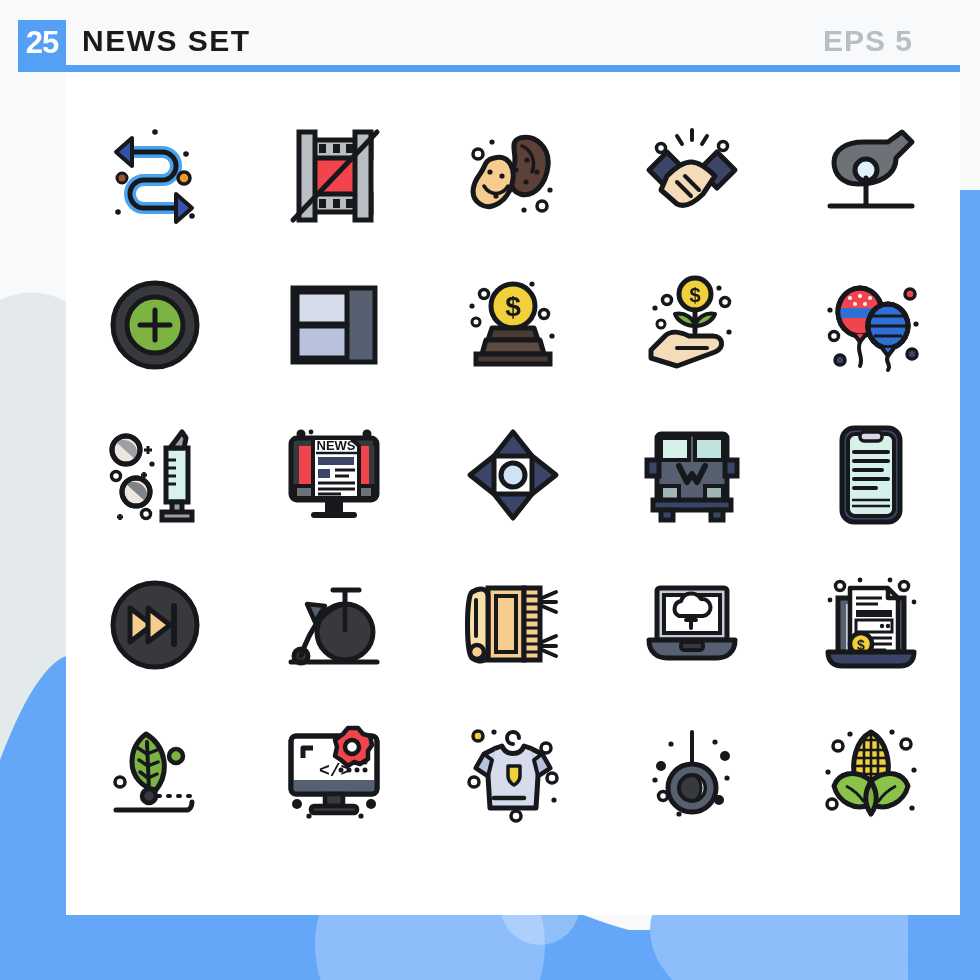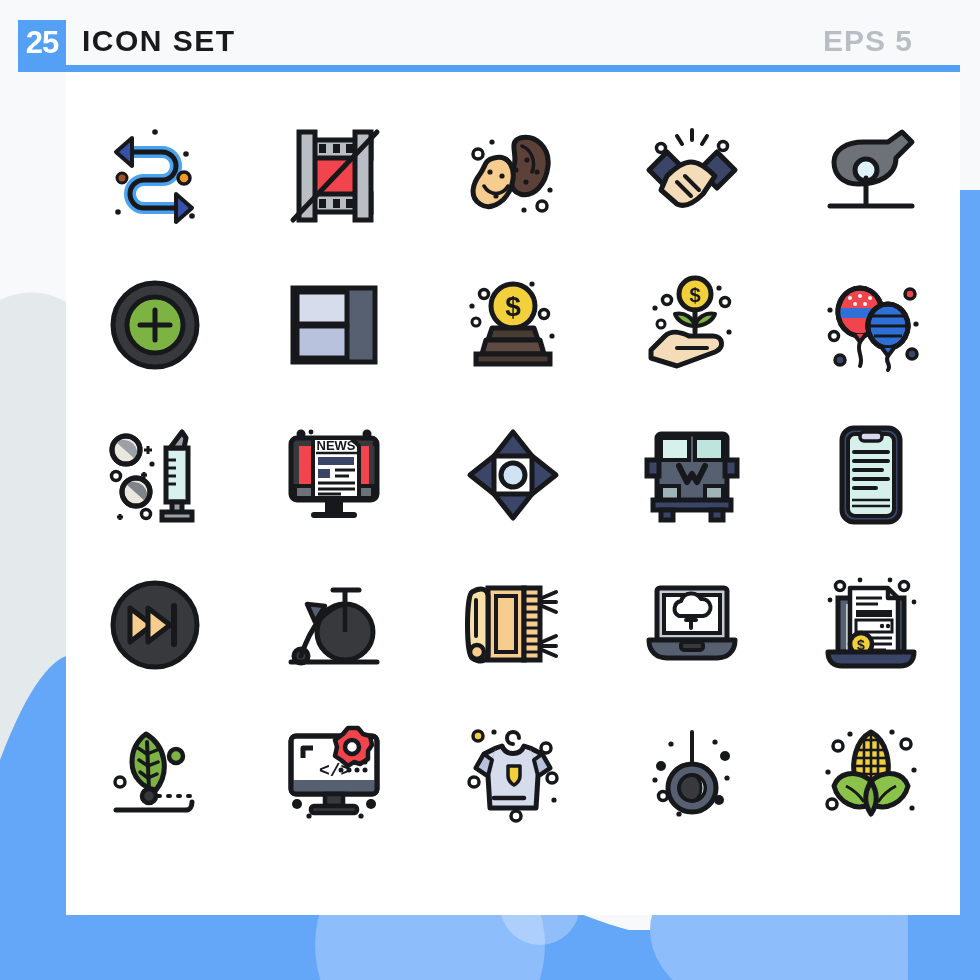--- a/index.html
+++ b/index.html
@@ -66,21 +66,21 @@
 
   <path d="M908 230 C 908 205 928 190 952 190 L980 190 L980 980 L908 980 Z" fill="#64a6f7"></path>
 
   <circle cx="540" cy="905" r="40" fill="#ffffff" opacity="0.28"></circle>
 </svg>
 
 <div id="card"></div>
 
 <div id="header">
   <div id="badge">25</div>
-  <div id="title">ICON SET</div>
+  <div id="title">NEWS SET</div>
   <div id="eps">EPS 5</div>
   <div id="rule"></div>
 </div>
 
 <div id="grid">
 
   <div class="cell">
     <svg width="110" height="110" viewBox="0 0 110 110">
       <g stroke="#17181c" stroke-width="5" fill="none" stroke-linecap="round" stroke-linejoin="round">
         <path d="M30 32 H62 a14 14 0 0 1 0 28 H44 a14 14 0 0 0 0 28 H76" stroke="#4aa3f0" stroke-width="12"></path>

